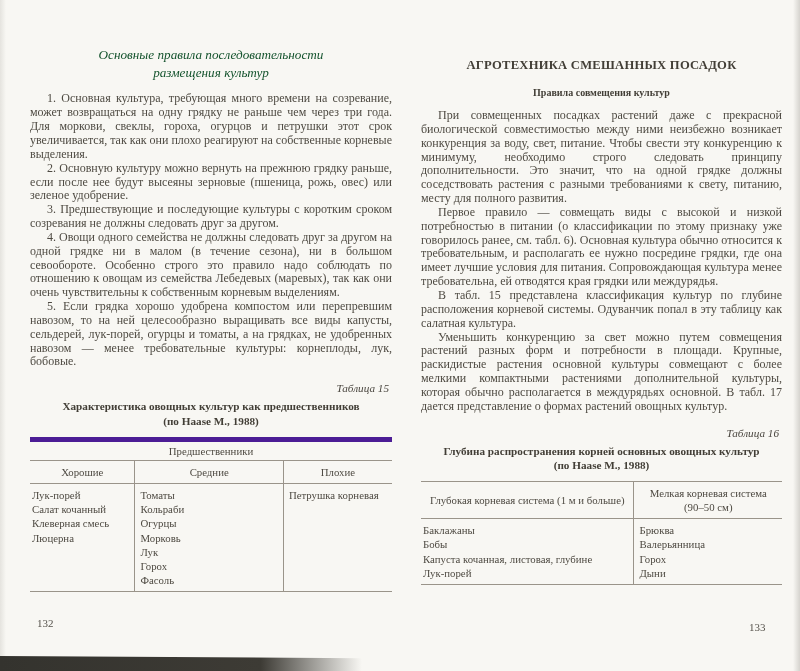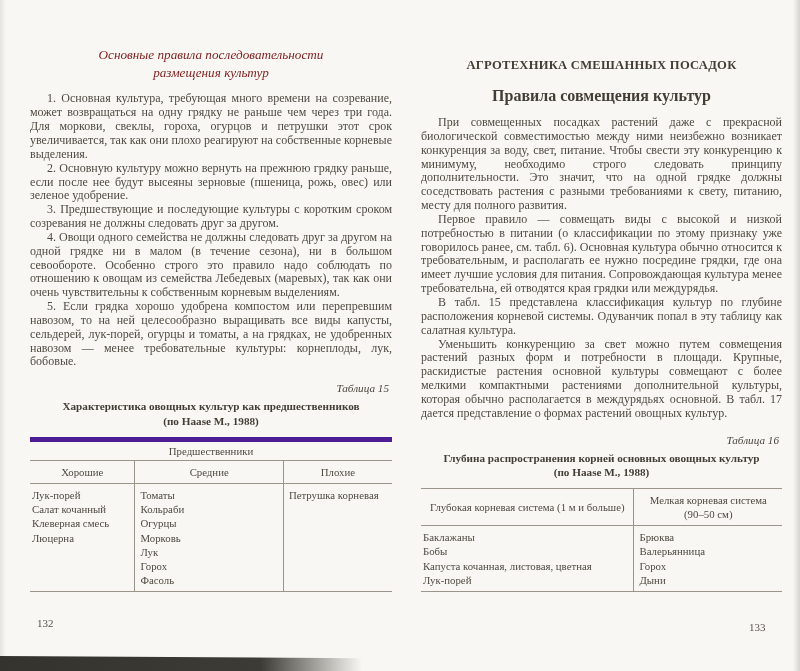--- a/index.html
+++ b/index.html
@@ -18,28 +18,28 @@
   .bottom-strip{position:absolute;left:0;top:656px;width:362px;height:15px;
     background:linear-gradient(90deg,#34332e 0%,#3d3b35 72%,rgba(61,59,53,0) 100%);
     transform:rotate(.35deg);transform-origin:left top;}
 
   .page{position:absolute;}
   .page-left{left:30px;top:46px;width:362px;}
   .page-right{left:421px;top:50px;width:361px;}
 
   .lp-heading{
     font-style:italic;font-size:13.2px;line-height:1.38;text-align:center;
-    white-space:pre-line;color:#7f1d1d;margin:0 0 10px 0;
+    white-space:pre-line;color:#14532d;margin:0 0 10px 0;
   }
   .rp-header{
     font-weight:bold;font-size:12.6px;letter-spacing:.25px;text-align:center;
     color:#423e36;margin:8px;
   }
   .rp-sub{
-    font-weight:bold;font-size:16px;text-align:center;color:#423e36;
+    font-weight:bold;font-size:10px;text-align:center;color:#423e36;
     margin:14px 0 11px 0;
   }
   .body p{
     margin:0;text-indent:17px;text-align:justify;
     font-size:12px;line-height:13.85px;
   }
   .tlabel{
     text-align:right;font-style:italic;font-size:11.2px;color:#4a463f;
     margin-top:13px;padding-right:3px;
   }
@@ -184,21 +184,21 @@
       <tbody>
           <tr>
             <td>Баклажаны</td>
             <td>Брюква</td>
           </tr>
           <tr>
             <td>Бобы</td>
             <td>Валерьянница</td>
           </tr>
           <tr>
-            <td>Капуста кочанная, листовая, цветная</td>
+            <td>Капуста кочанная, листовая, глубине</td>
             <td>Горох</td>
           </tr>
           <tr class="last">
             <td>Лук-порей</td>
             <td>Дыни</td>
           </tr>
         </tbody>
     </table>
   </div>
   <div class="pagenum pn-right">133</div>

